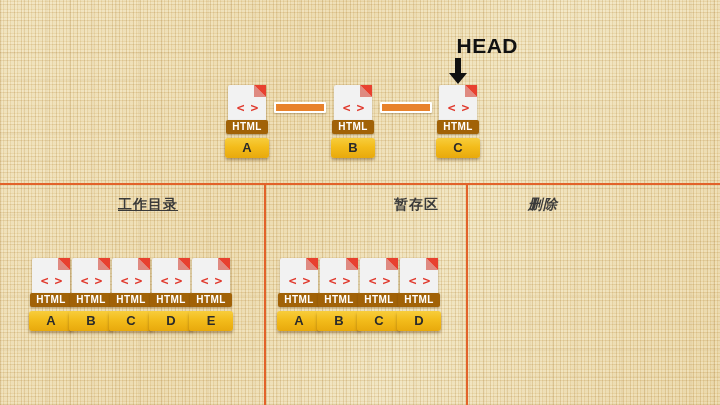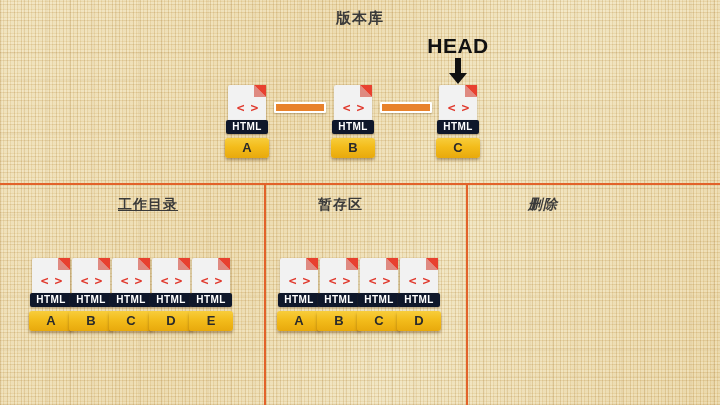--- a/index.html
+++ b/index.html
@@ -39,21 +39,21 @@
     position:absolute;top:9px;left:0;width:720px;text-align:center;
     font-size:15px;font-weight:bold;color:#3a3a3a;letter-spacing:1px;
   }
   .sec-title{
     position:absolute;top:196px;font-size:14px;font-weight:bold;
     color:#3a3a3a;letter-spacing:1px;white-space:nowrap;
   }
 
   
   .head-label{
-    position:absolute;left:398px;top:34px;width:120px;text-align:center;
+    position:absolute;left:398px;top:34px;width:120px;text-align:right;
     font-size:21px;font-weight:bold;color:#111;letter-spacing:.5px;
   }
   .head-arrow{position:absolute;left:449px;top:58px;width:18px;height:26px;}
 
   
   .node{position:absolute;width:44px;}
   .doc{
     position:relative;width:38px;height:46px;margin:0 auto;
     background:#f2f2f2;border-radius:2px 0 2px 2px;
     box-shadow:0 1px 2px rgba(90,60,20,.45);
@@ -68,21 +68,21 @@
     background:#cf3424;clip-path:polygon(0 0,0 100%,100% 100%);
     opacity:.55;
   }
   .doc .code{
     position:absolute;left:0;right:0;top:15px;text-align:center;
     font-family:"DejaVu Sans Mono","Liberation Mono",monospace;
     font-size:13px;font-weight:bold;color:#e0382c;letter-spacing:-1px;
   }
   .badge{
     position:absolute;left:-2px;bottom:-3px;width:42px;height:14px;
-    background:#0f172a;border-radius:2px;
+    background:#a16207;border-radius:2px;
     box-shadow:0 1px 2px rgba(90,60,20,.4);
     font-size:10px;font-weight:bold;color:#fff;text-align:center;
     line-height:14px;letter-spacing:.4px;
   }
   .tag{
     position:absolute;left:0;width:44px;height:20px;
     background:linear-gradient(180deg,#f7cd3c 0%,#f3bc1b 45%,#e8a90c 100%);
     border-radius:3px;
     box-shadow:0 2px 3px rgba(90,60,20,.45);
     font-size:13px;font-weight:bold;color:#2b2b2b;text-align:center;
@@ -95,21 +95,20 @@
     border:2px solid #fff;border-radius:1px;
     box-shadow:0 1px 2px rgba(90,60,20,.35);
     box-sizing:border-box;
   }
 </style>
 </head>
 <body>
 
 <div id="stage">
 
-  <div class="repo-title">版本库</div>
 
   <div class="head-label">HEAD</div>
   <svg class="head-arrow" viewBox="0 0 18 26">
     <rect x="6" y="0" width="6" height="16" fill="#111"></rect>
     <polygon points="0,15 18,15 9,26" fill="#111"></polygon>
   </svg>
 
   <div class="connector" style="left:274px;top:102px;width:52px;"></div>
   <div class="connector" style="left:380px;top:102px;width:52px;"></div>
 
@@ -141,21 +140,21 @@
       <div class="badge">HTML</div>
     </div>
     <div class="tag" style="top:53px;">C</div>
   </div>
 
   <div class="hline" style="top:183px;"></div>
   <div class="vline" style="left:264px;top:183px;height:222px;"></div>
   <div class="vline" style="left:466px;top:183px;height:222px;"></div>
 
   <div class="sec-title" style="left:118px;text-decoration:underline;">工作目录</div>
-  <div class="sec-title" style="left:318px;">暂存区</div>
+  <div class="sec-title" style="left:350px;padding-left:44px;">暂存区</div>
   <div class="sec-title" style="left:528px;font-style:italic;">删除</div>
 
   <div class="node" style="left:29px;top:258px;">
     <div class="doc">
       <div class="fold-under"></div>
       <div class="fold"></div>
       <div class="code">&lt; &gt;</div>
       <div class="badge">HTML</div>
     </div>
     <div class="tag" style="top:53px;">A</div>

